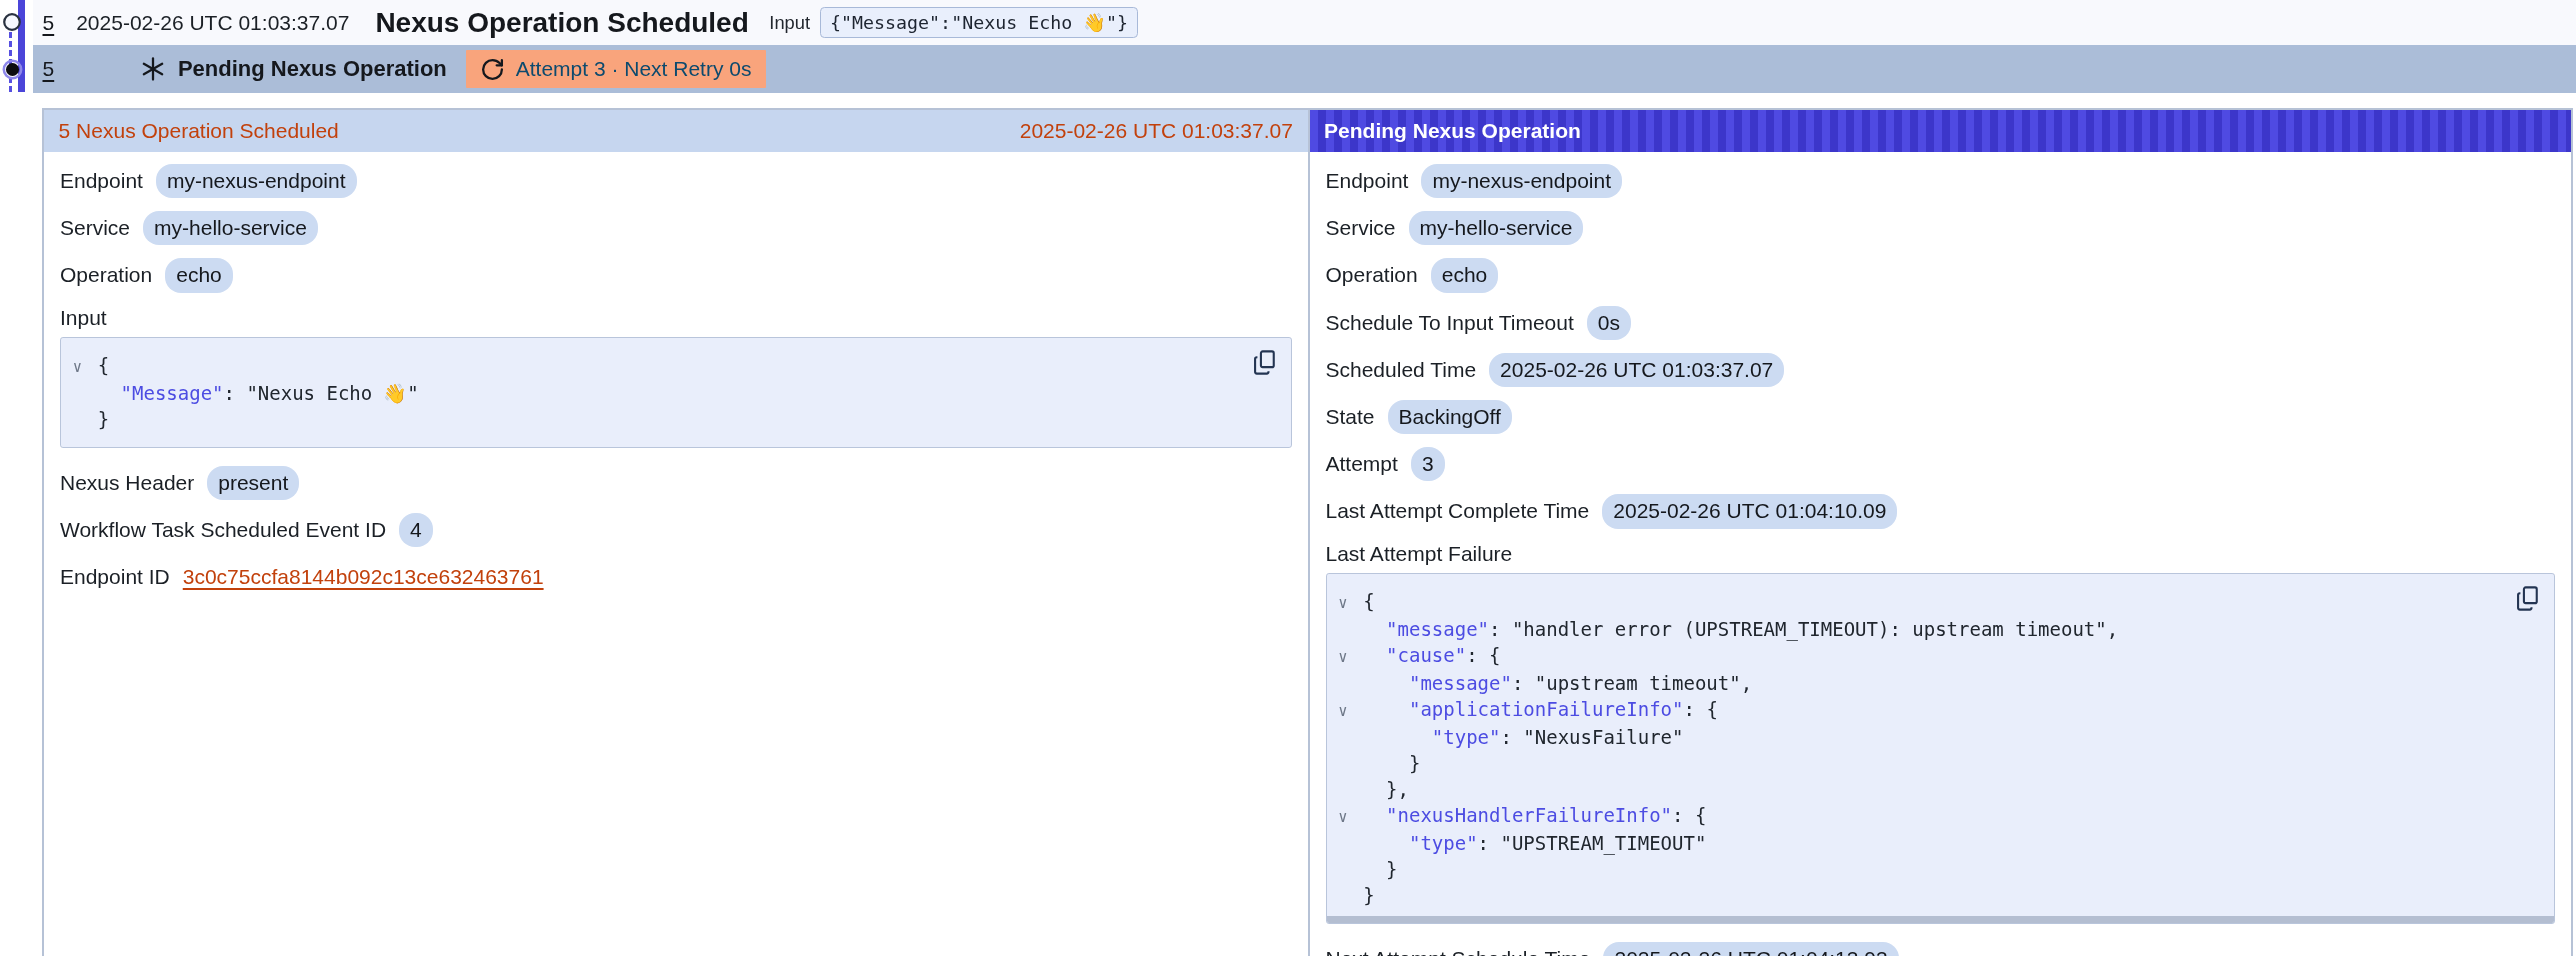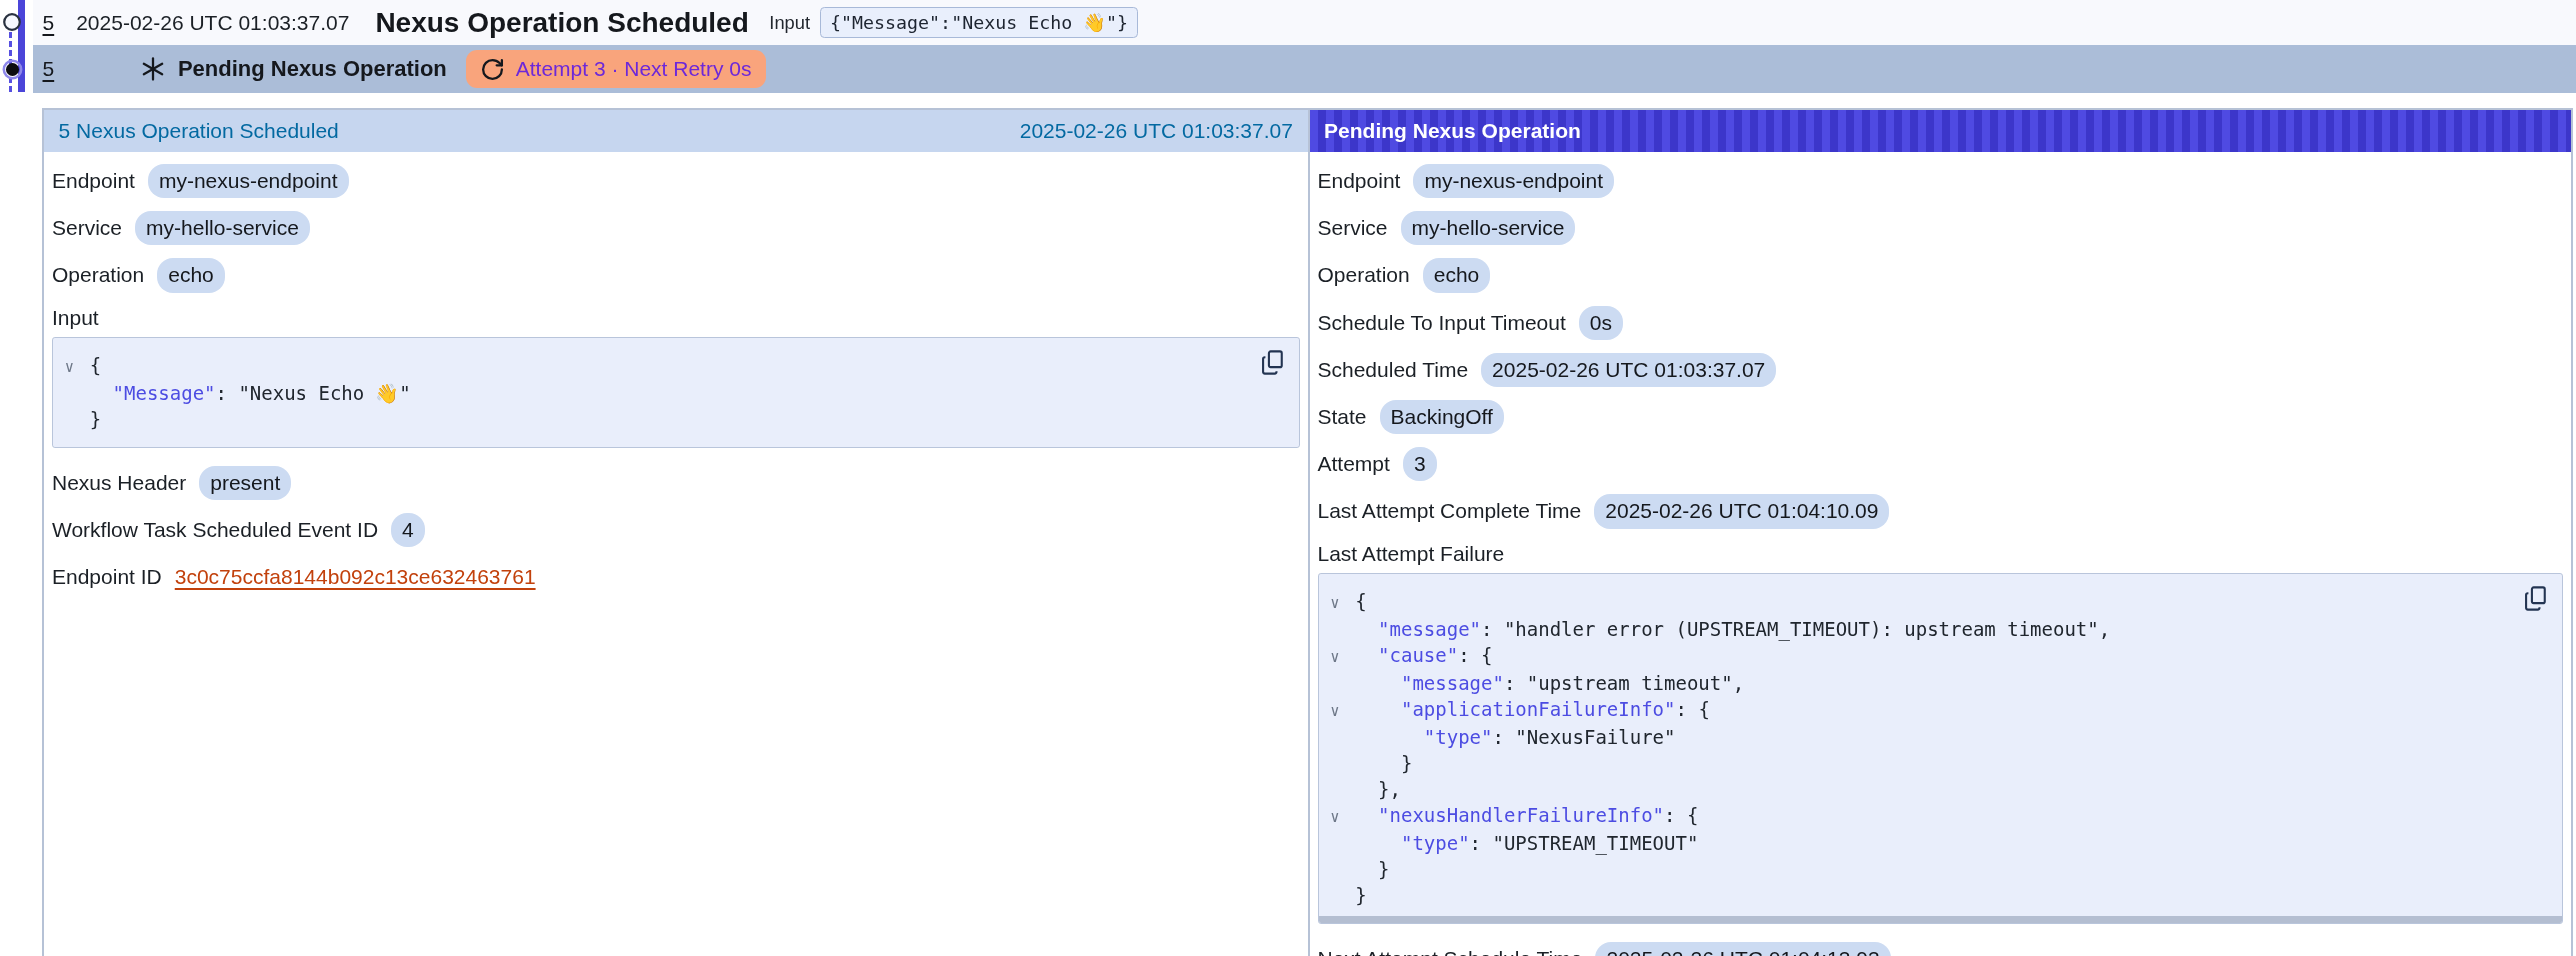--- a/index.html
+++ b/index.html
@@ -22,33 +22,33 @@
   .row-pending { top: 45px; height: 48px; background: #abbdd8; }
   .ev-id { color: #15181d; text-decoration: underline; text-underline-offset: 3.7px; cursor: pointer; }
   .ev-ts { margin-left: 22px; color: #1b2026; }
   .ev-title { margin-left: 26px; font-weight: 700; font-size: 28px; color: #15181d; }
   .input-inline-label { margin-left: 20.5px; font-size: 18.3px; color: #22272e; }
   .input-chip { margin-left: 10.3px; font-family: "DejaVu Sans Mono", monospace; font-size: 18.3px;
     background: #e9effc; border: 1.5px solid #a8b9d8; border-radius: 4.4px; padding: 3.7px 8.8px; color: #1d2430; }
   .pend-icon { margin-left: 86px; display: inline-flex; }
   .pend-title { margin-left: 11.7px; font-weight: 700; font-size: 22px; color: #15181d; }
   .retry-badge { margin-left: 19px; display: inline-flex; align-items: center; gap: 10.3px;
-    background: #f9a47c; border-radius: 11px; height: 38px; padding: 0 14.6px; font-size: 21px; color: #6d28d9; }
+    background: #f9a47c; border-radius: 1px; height: 38px; padding: 0 14.6px; font-size: 21px; color: #0c4a6e; }
 
   
   .panels { position: absolute; left: 42px; top: 108px; width: 2531px; height: 879px;
     border: 2.2px solid #b6c2d6; border-bottom: none; background: #fff; display: flex; }
   .panel { width: 50%; }
   .panel + .panel { border-left: 2.2px solid #b6c2d6; }
   .panel-header { height: 42px; display: flex; align-items: center; justify-content: space-between;
-    padding: 0 14.6px; font-size: 21px; color: #0369a1; }
+    padding: 0 14.6px; font-size: 21px; color: #c2410c; }
   .panel-header.scheduled { background: #c6d6ef; }
   .panel-header.pending { color: #ffffff; font-weight: 600;
     background: repeating-linear-gradient(90deg, #4f4ae2 0 8px, #3c36ca 8px 16px); }
-  .panel-body { padding: 0 8px; margin-top: 12px; }
+  .panel-body { padding: 0 16px; margin-top: 12px; }
 
   .field { display: flex; align-items: center; gap: 13px; margin: 13px 0; min-height: 34px; font-size: 21px; }
   .field:first-child { margin-top: 11.7px; }
   .badge { background: #ccdbf2; border-radius: 16px; padding: 5.1px 11px; color: #15181d; }
   .plain-label { font-size: 21px; margin: 13px 0 5.9px; }
   .link-value { color: #c2410c; text-decoration: underline; text-underline-offset: 4.4px; cursor: pointer; }
 
   
   .code-block { position: relative; background: #e9eefb; border: 1.5px solid #b9c5db; border-radius: 2.9px;
     padding: 14.6px 51px 14.6px 11.7px; margin: 7.3px 0 17.6px;

